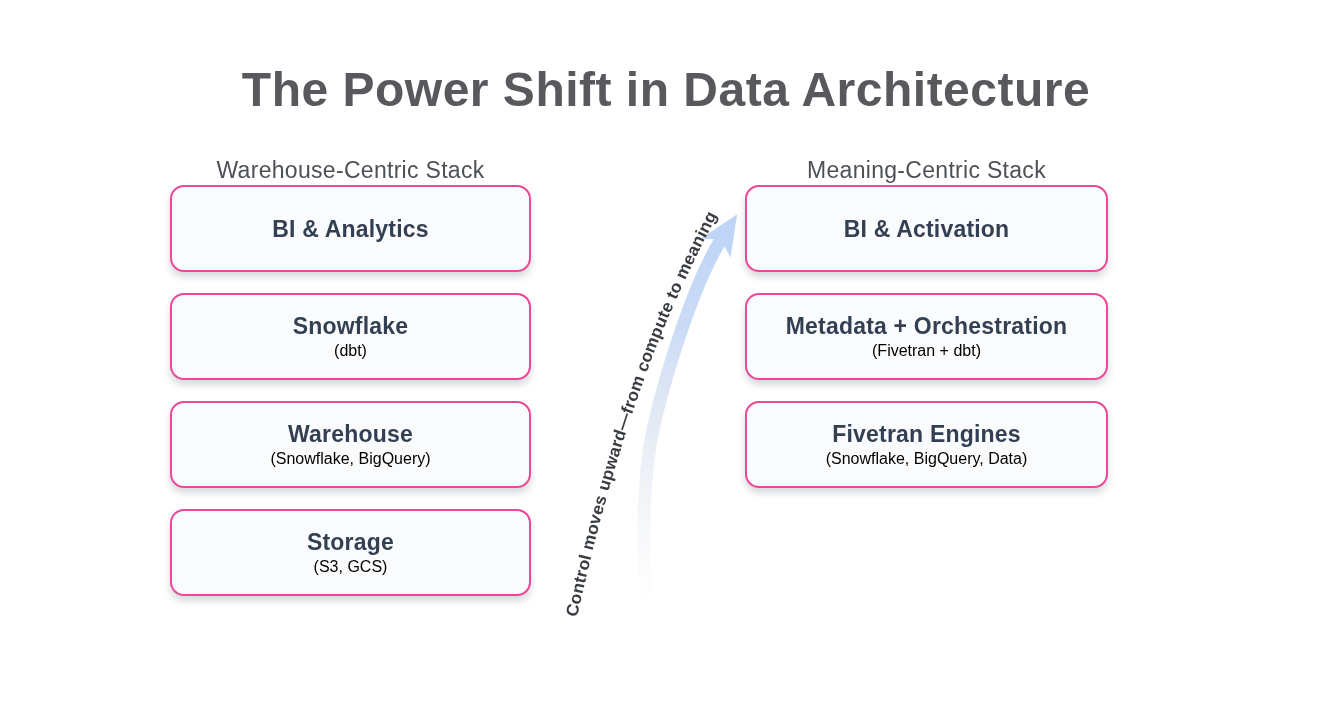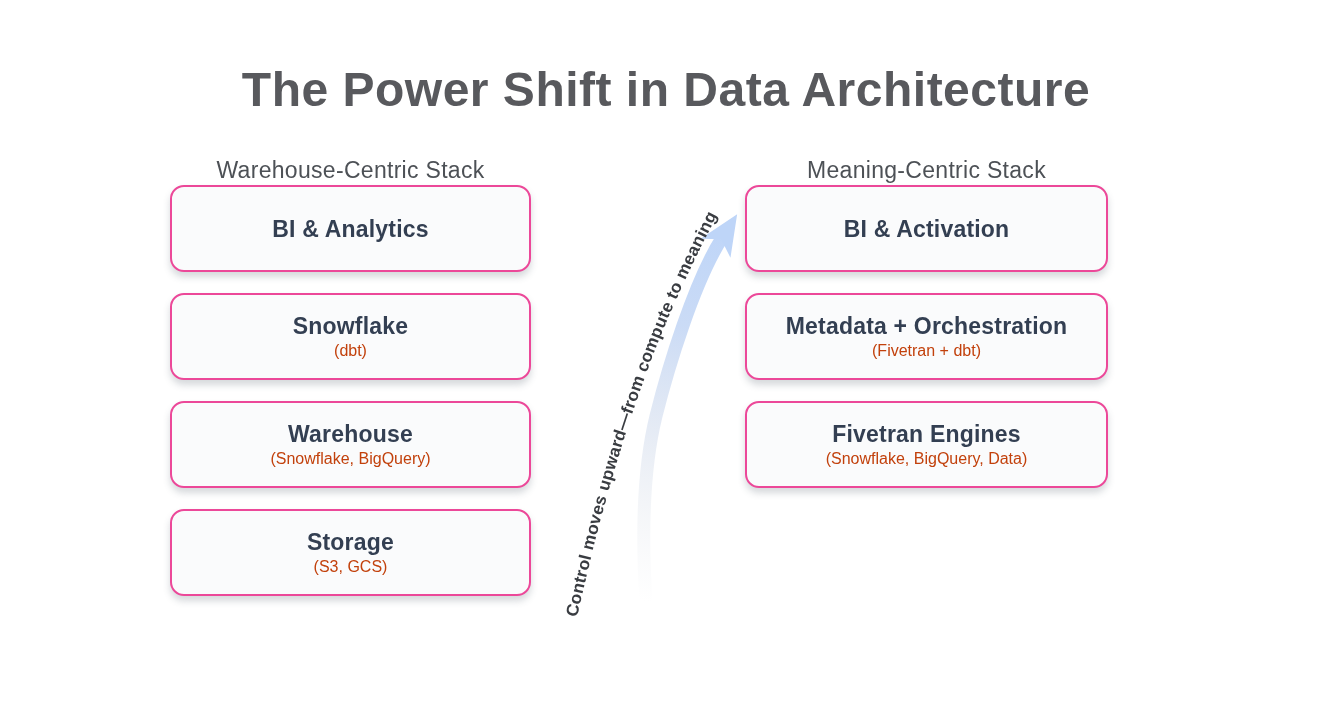--- a/index.html
+++ b/index.html
@@ -58,21 +58,21 @@
   .box-title {
     font-size: 23px;
     font-weight: 700;
     letter-spacing: 0.2px;
     color: #333f52;
     line-height: 28px;
   }
   .box-subtitle {
     font-size: 16px;
     font-weight: 400;
-    color: #c2410c;
+    color: #000000;
     line-height: 21px;
   }
   .arrow-svg {
     position: absolute;
     left: 548px; top: 170px;
     width: 232px; height: 480px;
     overflow: visible;
   }
   .arrow-label-text {
     font-family: "Liberation Sans", sans-serif;

